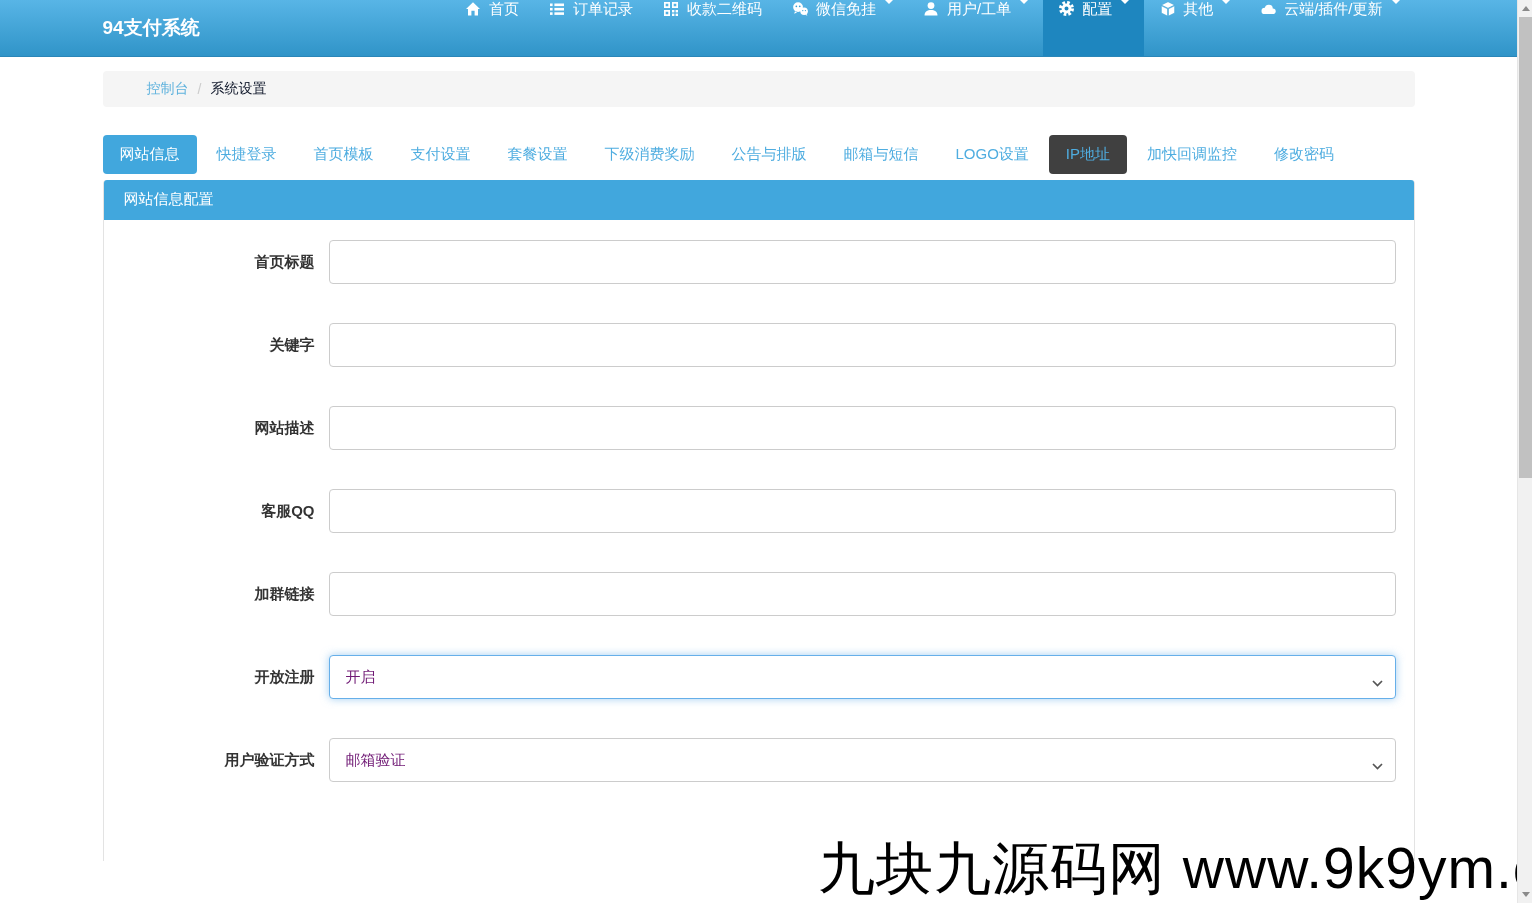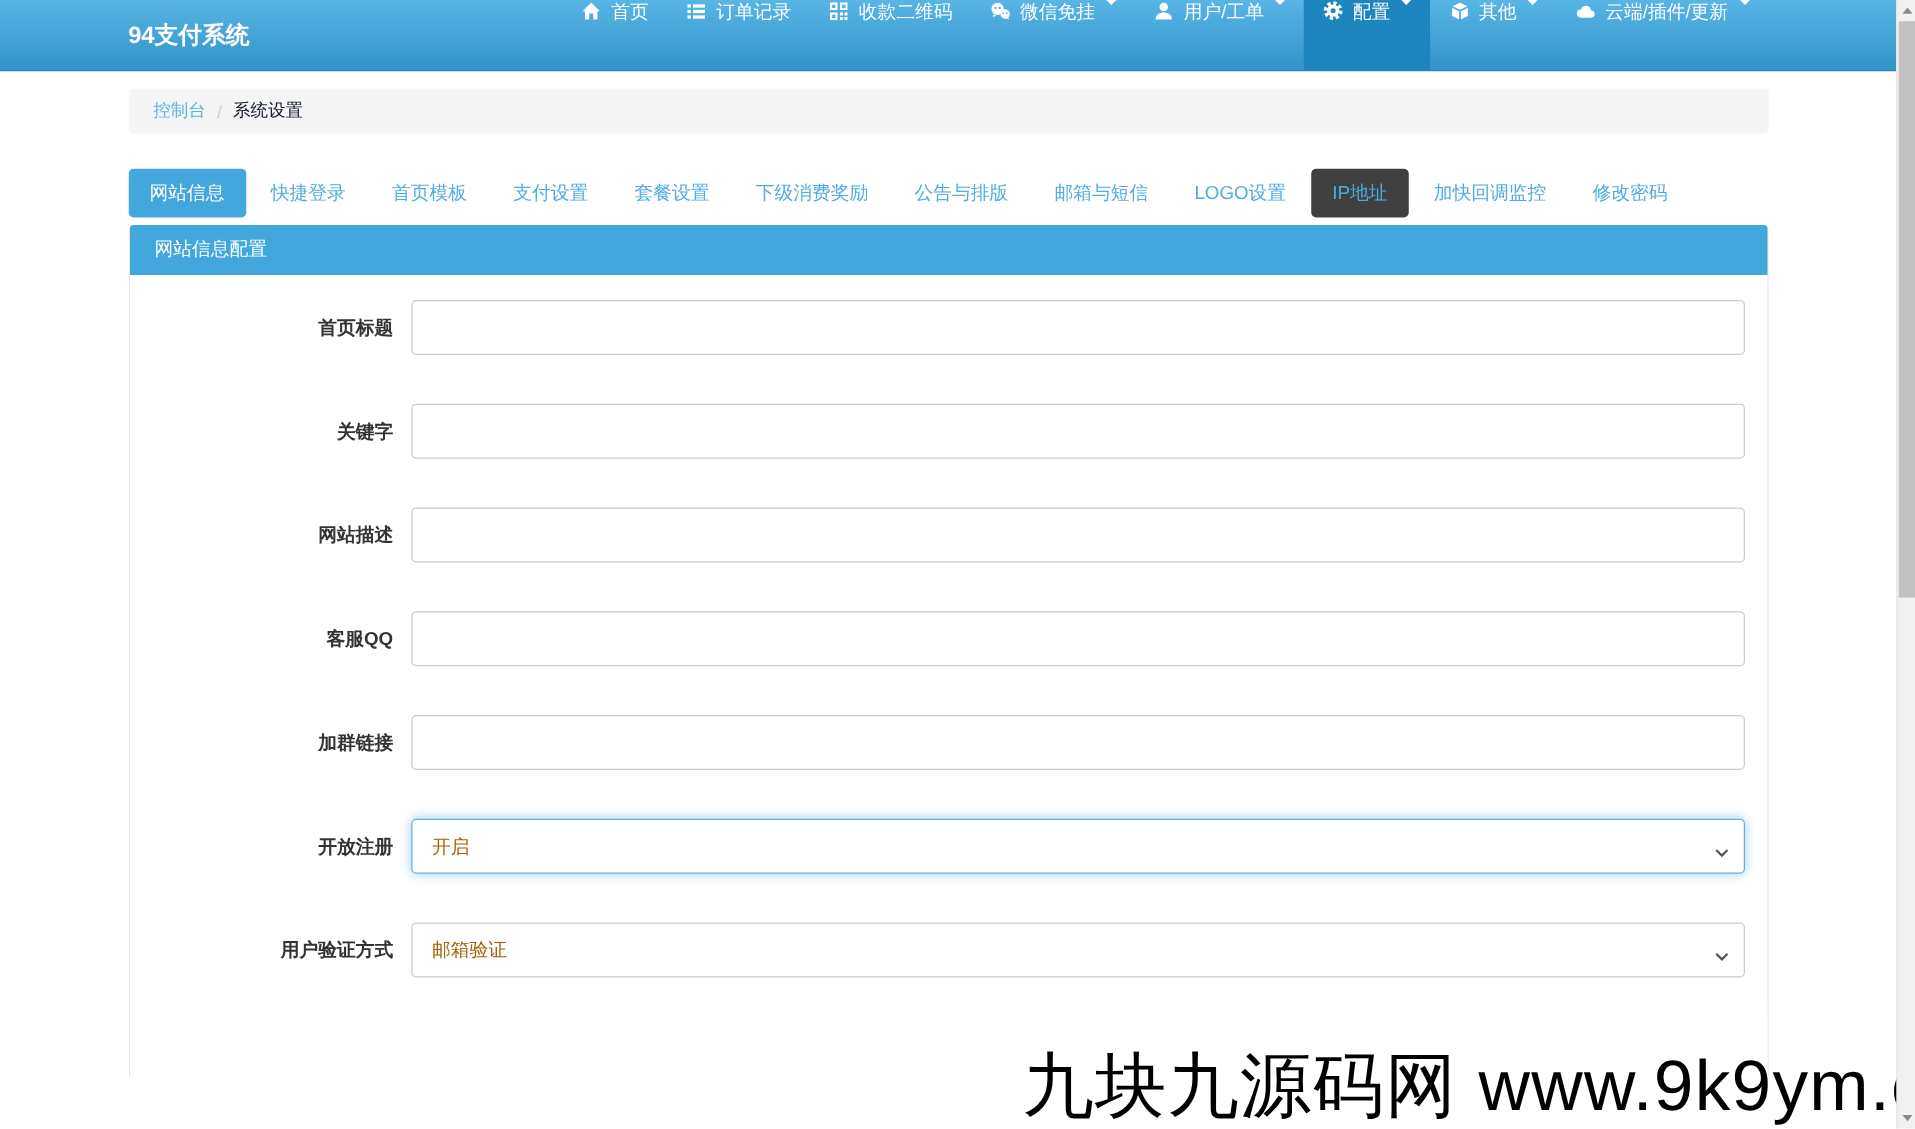--- a/index.html
+++ b/index.html
@@ -20,21 +20,21 @@
   .nav-icon { display:inline-flex; width:17px; height:17px; align-items:center; justify-content:center; }
   .nav-icon svg { display:block; }
   .caret { display:inline-block; width:0; height:0; margin-left:2px;
     border-left:4px solid transparent; border-right:4px solid transparent; border-top:4px solid #fff; }
 
   
   .container { width:1312px; margin:0 auto; }
 
   .breadcrumb { margin-top:14px; background:#f5f5f5; border-radius:4px;
     padding:9px 20px; font-size:14px; display:flex; gap:9px; align-items:center; }
-  .breadcrumb .crumb-link { color:#5fb2dd; text-decoration:none; cursor:pointer; }
+  .breadcrumb .crumb-link { color:#5fb2dd; text-decoration:none; cursor:pointer;margin-left:24px; }
   .breadcrumb .divider { color:#ccc; }
   .breadcrumb .crumb-current { color:#0f172a; }
 
   
   .tabs { margin-top:28px; display:flex; align-items:flex-start; }
   .tab { display:block; padding:10px 17px; font-size:15px; color:#4fade0;
     text-decoration:none; border-radius:4px; cursor:pointer; white-space:nowrap; margin-right:3px; }
   .tab.active { background:#41a7dd; color:#fff; }
   .tab.hovered { background:#404040; }
 
@@ -47,21 +47,21 @@
 
   
   .form-row { display:flex; align-items:center; margin-bottom:39px; }
   .form-label { width:225px; padding-right:14px; text-align:right; font-size:15px;
     font-weight:bold; color:#333; flex:none; }
   .form-ctrl { flex:1; position:relative; }
   .text-input { width:100%; height:44px; border:1px solid #ccc; border-radius:4px;
     padding:10px 12px; font-size:15px; color:#555; background:#fff; outline:none;
     font-family:"Liberation Sans","DejaVu Sans",sans-serif; }
   .select { width:100%; height:44px; border:1px solid #ccc; border-radius:4px;
-    padding:10px 30px 10px 16px; font-size:15px; color:#a16207; background:#fff;
+    padding:10px 30px 10px 16px; font-size:15px; color:#701a75; background:#fff;
     display:flex; align-items:center; cursor:pointer; position:relative; }
   .select.focused { border-color:#66afe9; box-shadow:0 0 9px rgba(102,175,233,.6); }
   .select .chev { position:absolute; right:12px; top:50%; margin-top:-4px; }
 
   
   .watermark { position:absolute; left:818px; top:831px; font-size:57px; color:#000;
     white-space:nowrap; z-index:999; letter-spacing:1px; pointer-events:none; }
   .page-wrap { position:relative; width:1532px; height:903px; }
   .sb { position:absolute; right:0; top:0; width:15px; height:903px; background:#f1f1f1;
     border-left:1px solid #e6e6e6; }

